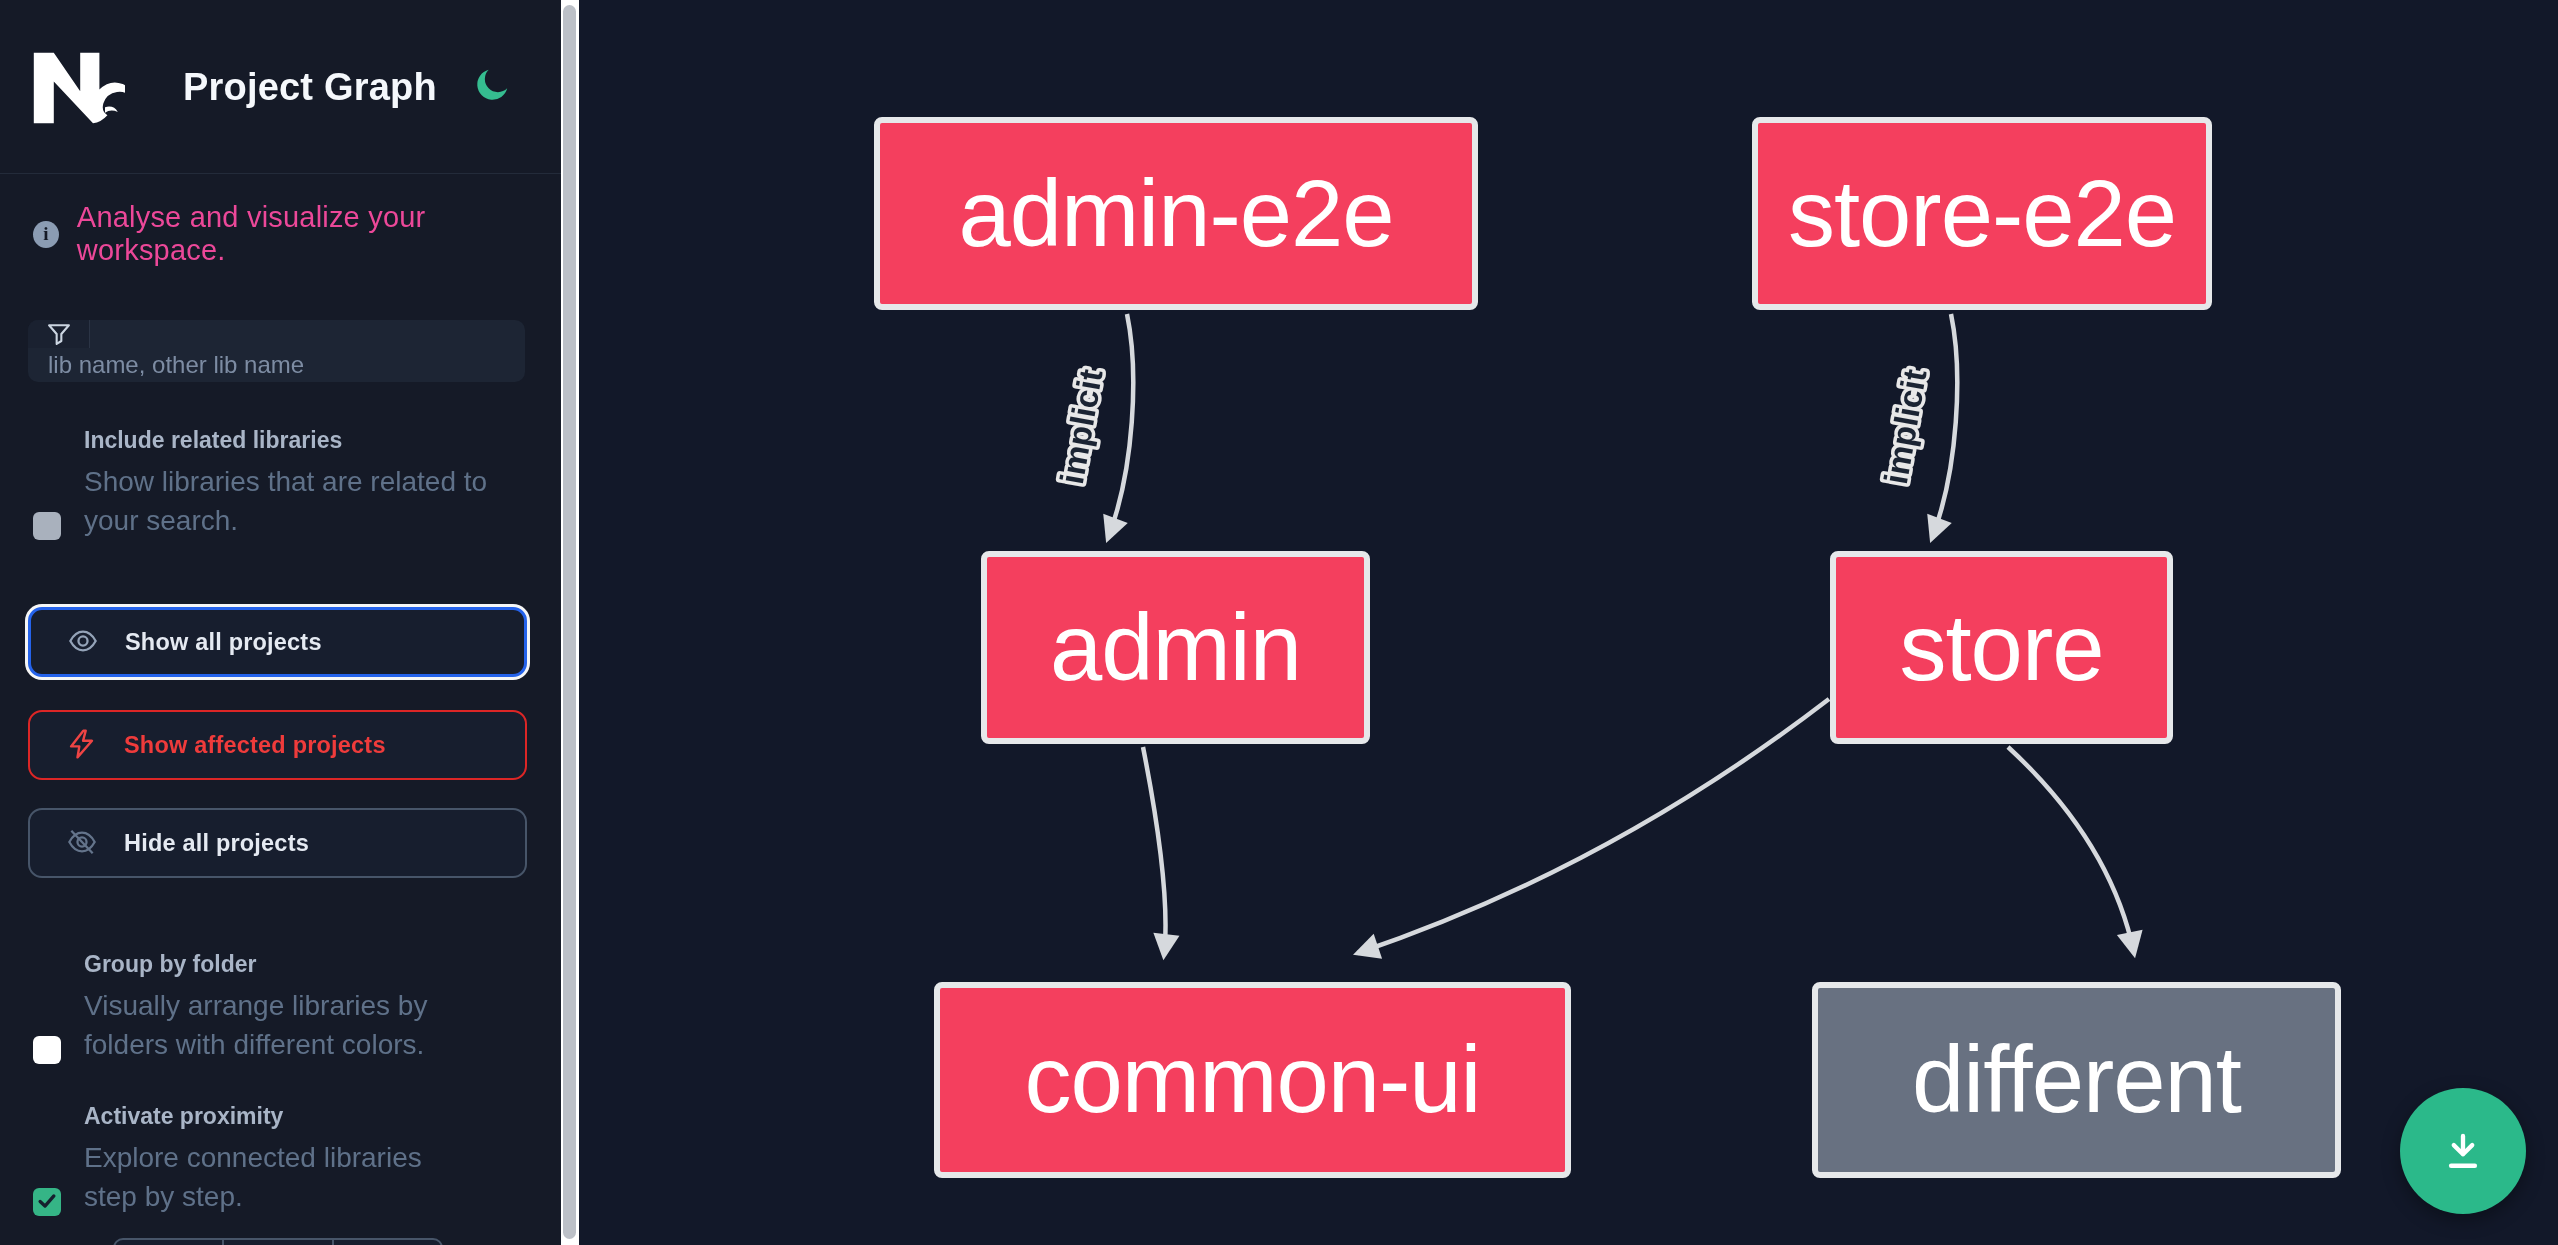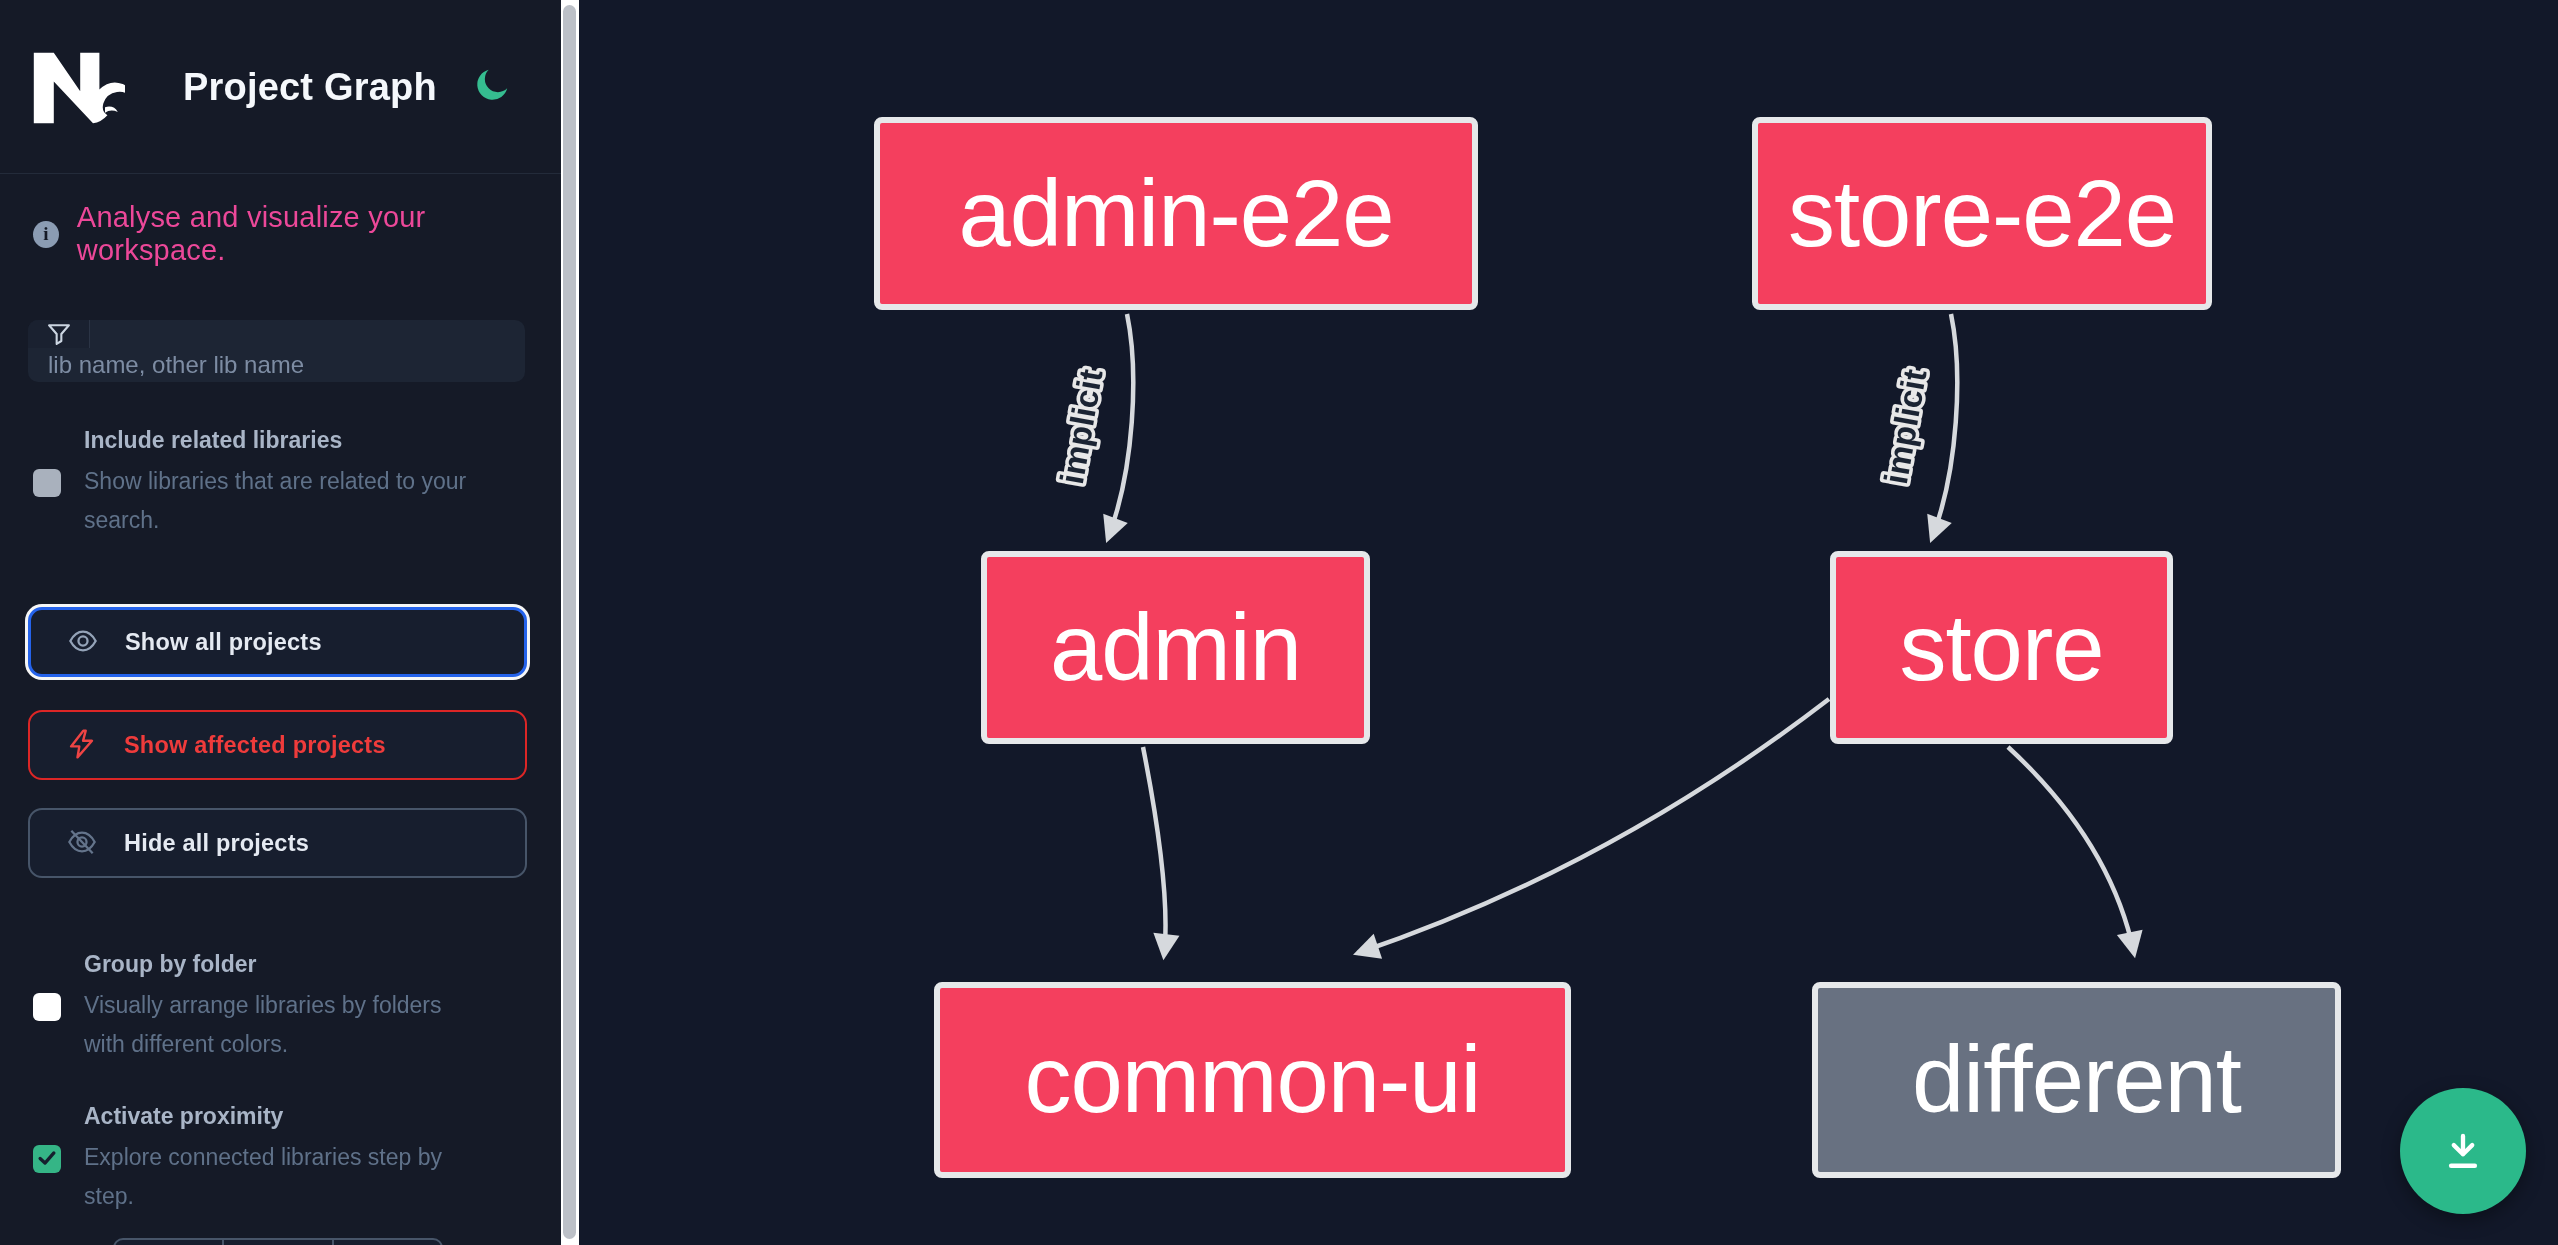--- a/index.html
+++ b/index.html
@@ -24,27 +24,27 @@
              display:flex;align-items:center;justify-content:center;font-family:"Liberation Serif",serif;}
   .tagline{font-size:29px;color:#ec4899;font-weight:500;letter-spacing:.2px;}
 
   .search-box{position:absolute;left:28px;top:320px;width:497px;height:62px;background:#1d2534;border-radius:10px;
               display:flex;align-items:stretch;overflow:hidden;flex-direction:column;}
   .search-icon-cell{width:62px;background:#1a2130;border-right:1px solid #2b3445;display:flex;align-items:center;justify-content:center;flex:none;}
   .search-box input{flex:1;background:transparent;border:none;outline:none;color:#e2e8f0;font-size:24px;padding:0 20px;
                     font-family:inherit;}
   .search-box input::placeholder{color:#7d8ca3;}
 
-  .cb-row{position:absolute;left:33px;display:flex;gap:23px;align-items:center;}
+  .cb-row{position:absolute;left:33px;display:flex;gap:23px;align-items:flex-end;}
   .cb{width:28px;height:28px;border-radius:6px;flex:none;margin-top:2px;border:none;display:flex;align-items:center;justify-content:center;cursor:pointer;}
   .cb.unchecked-gray{background:#a9b1bd;}
   .cb.unchecked-white{background:#ffffff;}
   .cb.checked-green{background:var(--green_check);}
   .cb-label{font-size:23px;font-weight:700;color:#a9b5c7;line-height:32px;}
-  .cb-desc{font-size:23px;color:#5f7189;line-height:39px;margin-top:6px;font-weight:400;}
+  .cb-desc{font-size:28px;color:#5f7189;line-height:39px;margin-top:6px;font-weight:400;}
   .w432{width:432px;} .w400{width:400px;} .w372{width:372px;}
 
   .sb-btn{position:absolute;left:28px;width:499px;height:70px;border-radius:14px;background:#171e2e;
           display:flex;align-items:center;gap:26px;padding:0 0 0 36px;cursor:pointer;font-family:inherit;}
   .sb-btn .lbl{font-size:23.5px;font-weight:700;color:#e5eaf2;letter-spacing:.2px;}
   .btn-show-all{border:3px solid var(--blue_focus);box-shadow:0 0 0 3px rgba(255,255,255,.96);}
   .btn-affected{border:2px solid var(--red_border);}
   .btn-affected .lbl{color:#ef3b3b;}
   .btn-hide{border:2px solid #475569;}
 

